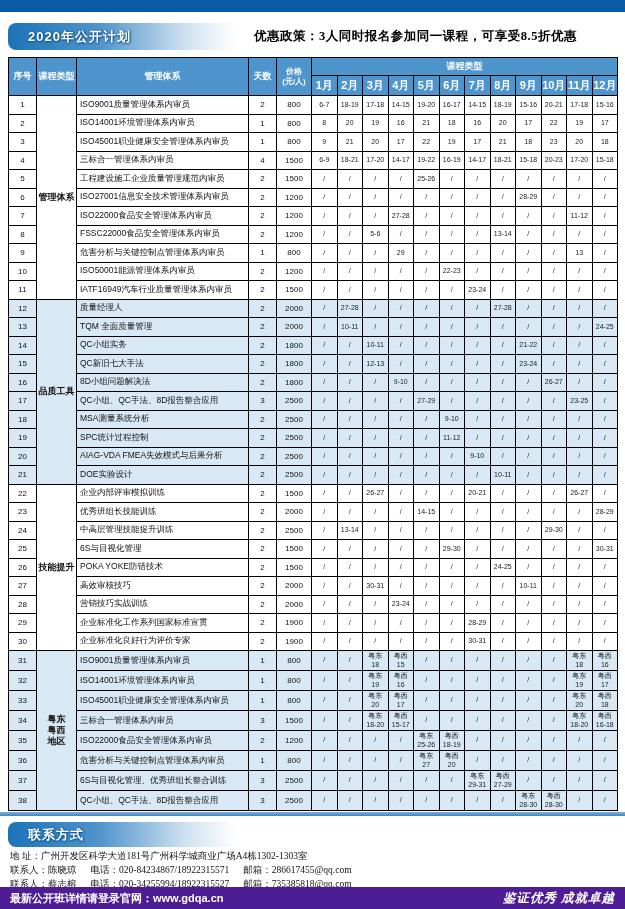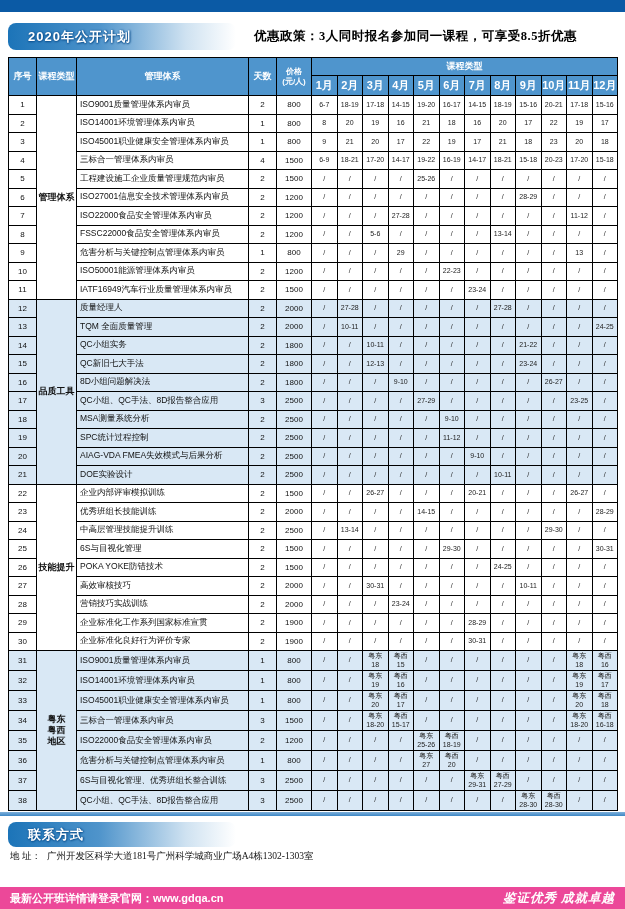--- a/index.html
+++ b/index.html
@@ -48,21 +48,21 @@
   .contact-badge span{
     font-size:13px;font-weight:bold;color:#fff;letter-spacing:1px;
     text-shadow:0 1px 2px #0a4d8c,1px 0 2px #0a4d8c;
   }
   .contact-lines{
     position:absolute;top:850px;left:10px;width:605px;
     font-family:"Liberation Serif",serif;font-size:9.5px;color:#111;line-height:1.45;
   }
   .contact-lines .row span{margin-right:14px;}
   .footer-bar{
-    position:absolute;bottom:0;left:0;width:625px;height:22px;background:#ec4899;
+    position:absolute;bottom:0;left:0;width:625px;height:22px;background:#4c1d95;
     display:flex;align-items:center;justify-content:space-between;
     padding:0 10px;box-sizing:border-box;
   }
   .footer-site{color:#fff;font-weight:bold;font-size:11px;}
   .footer-slogan{
     color:#fff;font-weight:bold;font-size:12.5px;font-style:italic;
     font-family:"Liberation Serif",serif;letter-spacing:1px;
   }
 </style>
 </head>
@@ -840,20 +840,24 @@
 </table>
 
 <div class="sep-bar"></div>
 
 <div class="contact-badge">
   <span>联系方式</span>
 </div>
 
 <div class="contact-lines">
   <div class="row">
-    <span style="margin-right:6px">地  址：</span><span style="margin-right:0">广州开发区科学大道181号广州科学城商业广场A4栋1302-1303室</span>
+    <span style="margin-right:0">地  址：</span><span style="margin-right:0">广州开发区科学大道181号广州科学城商业广场A4栋1302-1303室</span>
   </div>
+  <div>
+      <div class="row"><span>联系人：陈晓琼</span><span>电话：020-84234867/18922315571</span><span>邮箱：286617455@qq.com</span></div>
+      <div class="row"><span>联系人：蔡志榕</span><span>电话：020-34255994/18922315527</span><span>邮箱：735385818@qq.com</span></div>
+    </div>
 </div>
 
 <div class="footer-bar">
   <span class="footer-site">最新公开班详情请登录官网：www.gdqa.cn</span>
   <span class="footer-slogan">鉴证优秀 成就卓越</span>
 </div>
 
 </body></html>

